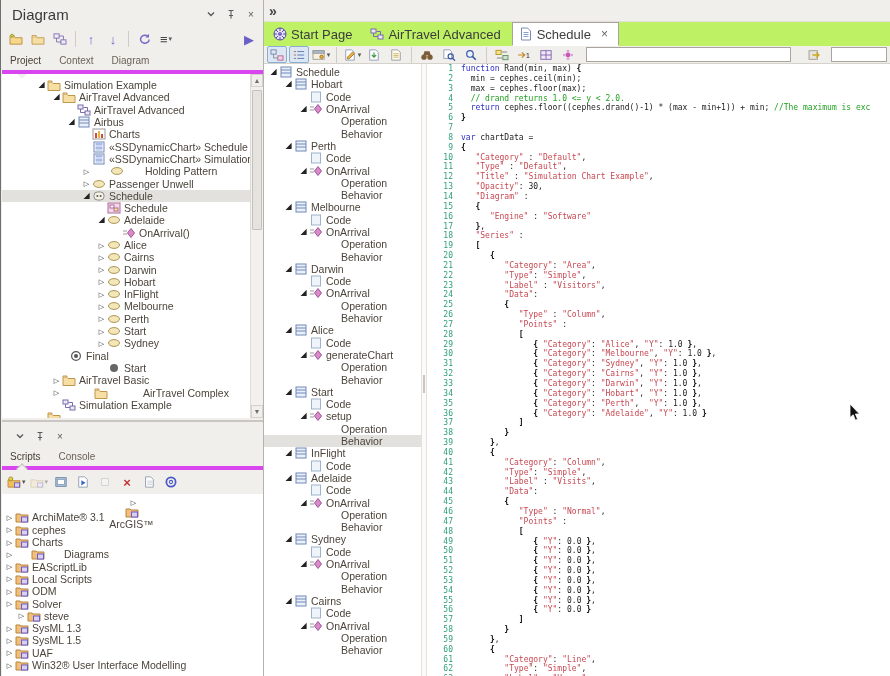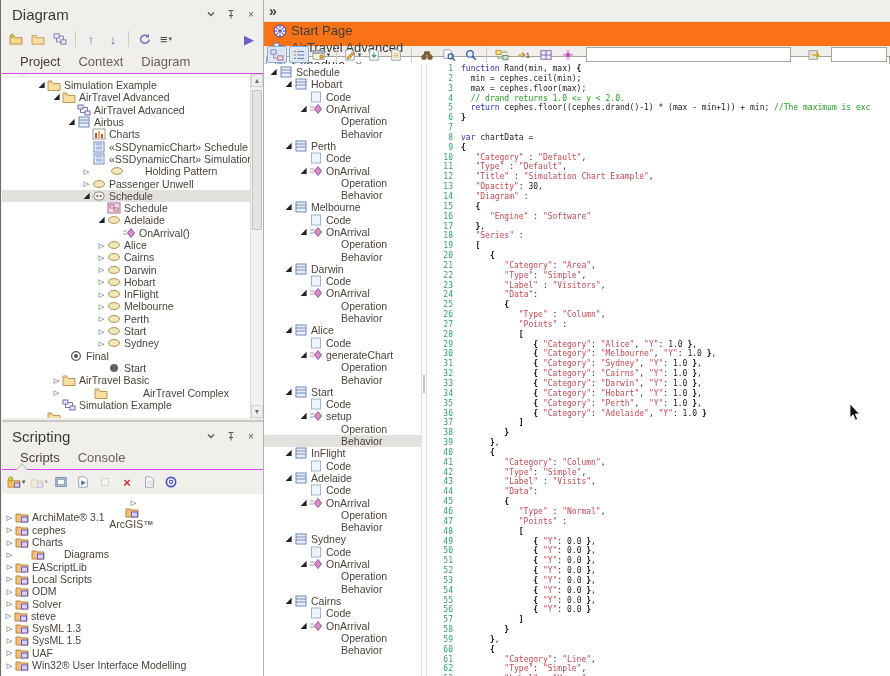--- a/index.html
+++ b/index.html
@@ -31,22 +31,22 @@
   .tbtn.pressed { background:#dcE7f3; border-color:#89aed6; }
   .tbtn.disabled { opacity:.45; }
   .tbtn .ic { margin:0; }
   .tbtn .caret { font-size:7px; color:#555; margin-left:1px; }
   .tbtn.right { margin-left:auto; }
   .tsep { width:1px; height:16px; background:#cfccc6; margin:0 3px; }
   .glyph { font-size:13px; color:#6a5fc8; line-height:1; }
   .glyph.dark { color:#444; }
   .glyph.red { color:#c23434; font-weight:bold; }
 
-  .panel-tabs { height:22px; display:flex; align-items:flex-end; padding:0 0 0 16px; gap:14px;
-                font-size:13px; color:#6b6257; border-bottom:1px solid #d946ef; position:relative; }
+  .panel-tabs { height:22px; display:flex; align-items:flex-end; padding:0 0 0 6px; gap:14px;
+                font-size:10px; color:#6b6257; border-bottom:4px solid #d946ef; position:relative; }
   .ptab { padding:2px 2px 4px 2px; }
   .ptab.active { color:#473f33; }
 
   .fold { position:absolute; width:8px; height:8px; background:#f0efec;
           border-left:1px solid #c6c3be; border-top:1px solid #c6c3be;
           transform:rotate(45deg); z-index:3; }
 
   
   .tree { position:relative; flex:1; background:#fff; overflow:hidden;
           font-size:10.5px; color:#4b443b; }
@@ -66,21 +66,21 @@
             justify-content:center; font-size:7px; color:#6f6f6f; background:#f0efec;
             border:1px solid #d5d2cc; }
   .sb-up { top:0; } .sb-dn { bottom:0; }
   .sb-thumb { position:absolute; left:1px; right:1px; top:16px; height:140px;
               background:#e5e3df; border:1px solid #c4c1bb; border-radius:1px; }
 
   
   .main-col { position:absolute; left:263px; top:0; right:0; height:676px; background:#f0efec; }
   .top-strip { height:22px; display:flex; align-items:center; padding-left:5px;
                color:#444; font-size:14px; font-weight:bold; border-bottom:1px solid #e2dfda; }
-  .doc-tabs { height:24px; display:flex; align-items:stretch; padding-left:2px; background:#f97316;flex-direction:column; }
+  .doc-tabs { height:24px; display:flex; align-items:stretch; padding-left:2px; background:#bef264; }
   .dtab { display:flex; align-items:center; gap:4px; padding:0 10px 0 6px; font-size:13px;
           color:#3c3c3c; border:1px solid transparent; }
   .dtab .ic { width:14px; height:14px; margin:0; }
   .dtab .ic svg { width:14px; height:14px; }
   .dtab.active { background:#fff; border-color:#a8a49c; border-bottom-color:#fff; }
   .dtab-close { margin-left:6px; color:#666; font-size:12px; line-height:1; }
 
   .ed-toolbar { height:18px; display:flex; align-items:center; gap:2px; padding:0 3px;
                 border-bottom:1px solid #d5d2cc; background:#f0efec; }
   .ed-toolbar .tbtn { height:17px; }
@@ -476,21 +476,20 @@
         <div class="vscroll">
           <div class="sb-btn sb-up">▲</div>
           <div class="sb-thumb"></div>
           <div class="sb-btn sb-dn">▼</div>
         </div>
       </div>
     </section>
 
     <section class="panel panel-scripting">
       <div class="panel-title">
-        <span class="pt-label">Scripting</span>
         <span class="pt-btns">
           <span class="pt-btn">
               <svg viewBox="0 0 10 10">
                 <path d="M2 3.5l3 3 3-3" fill="none" stroke="#5a5a5a" stroke-width="1.4"></path>
               </svg>
             </span>
           <span class="pt-btn">
               <svg viewBox="0 0 10 10">
                 <path d="M2.5 1.5h5M5 1.5v5M3 6.5h4M5 6.5v3" fill="none" stroke="#5a5a5a" stroke-width="1.1"></path>
               </svg>
@@ -651,21 +650,21 @@
             <div class="trow" style="padding-left: 2px;">
               <span class="arw">▷</span>
               <span class="ic">
                 <svg viewBox="0 0 14 12">
                   <path d="M1 3h4l1 1h7v7H1z" fill="#F2BE7A" stroke="#B8863E"></path>
                   <rect x="6.5" y="6" width="6" height="5" fill="#D9D2EE" stroke="#6A5ACD"></rect>
                 </svg>
               </span>
               <span class="tlabel">Solver</span>
             </div>
-            <div class="trow" style="padding-left: 1px; align-items: center;">
+            <div class="trow" style="padding-left: 14px; align-items: center;">
               <span class="arw">▷</span>
               <span class="ic">
                 <svg viewBox="0 0 14 12">
                   <path d="M1 3h4l1 1h7v7H1z" fill="#F2BE7A" stroke="#B8863E"></path>
                   <rect x="6.5" y="6" width="6" height="5" fill="#D9D2EE" stroke="#6A5ACD"></rect>
                 </svg>
               </span>
               <span class="tlabel">steve</span>
             </div>
             <div class="trow" style="padding-left: 2px;">

